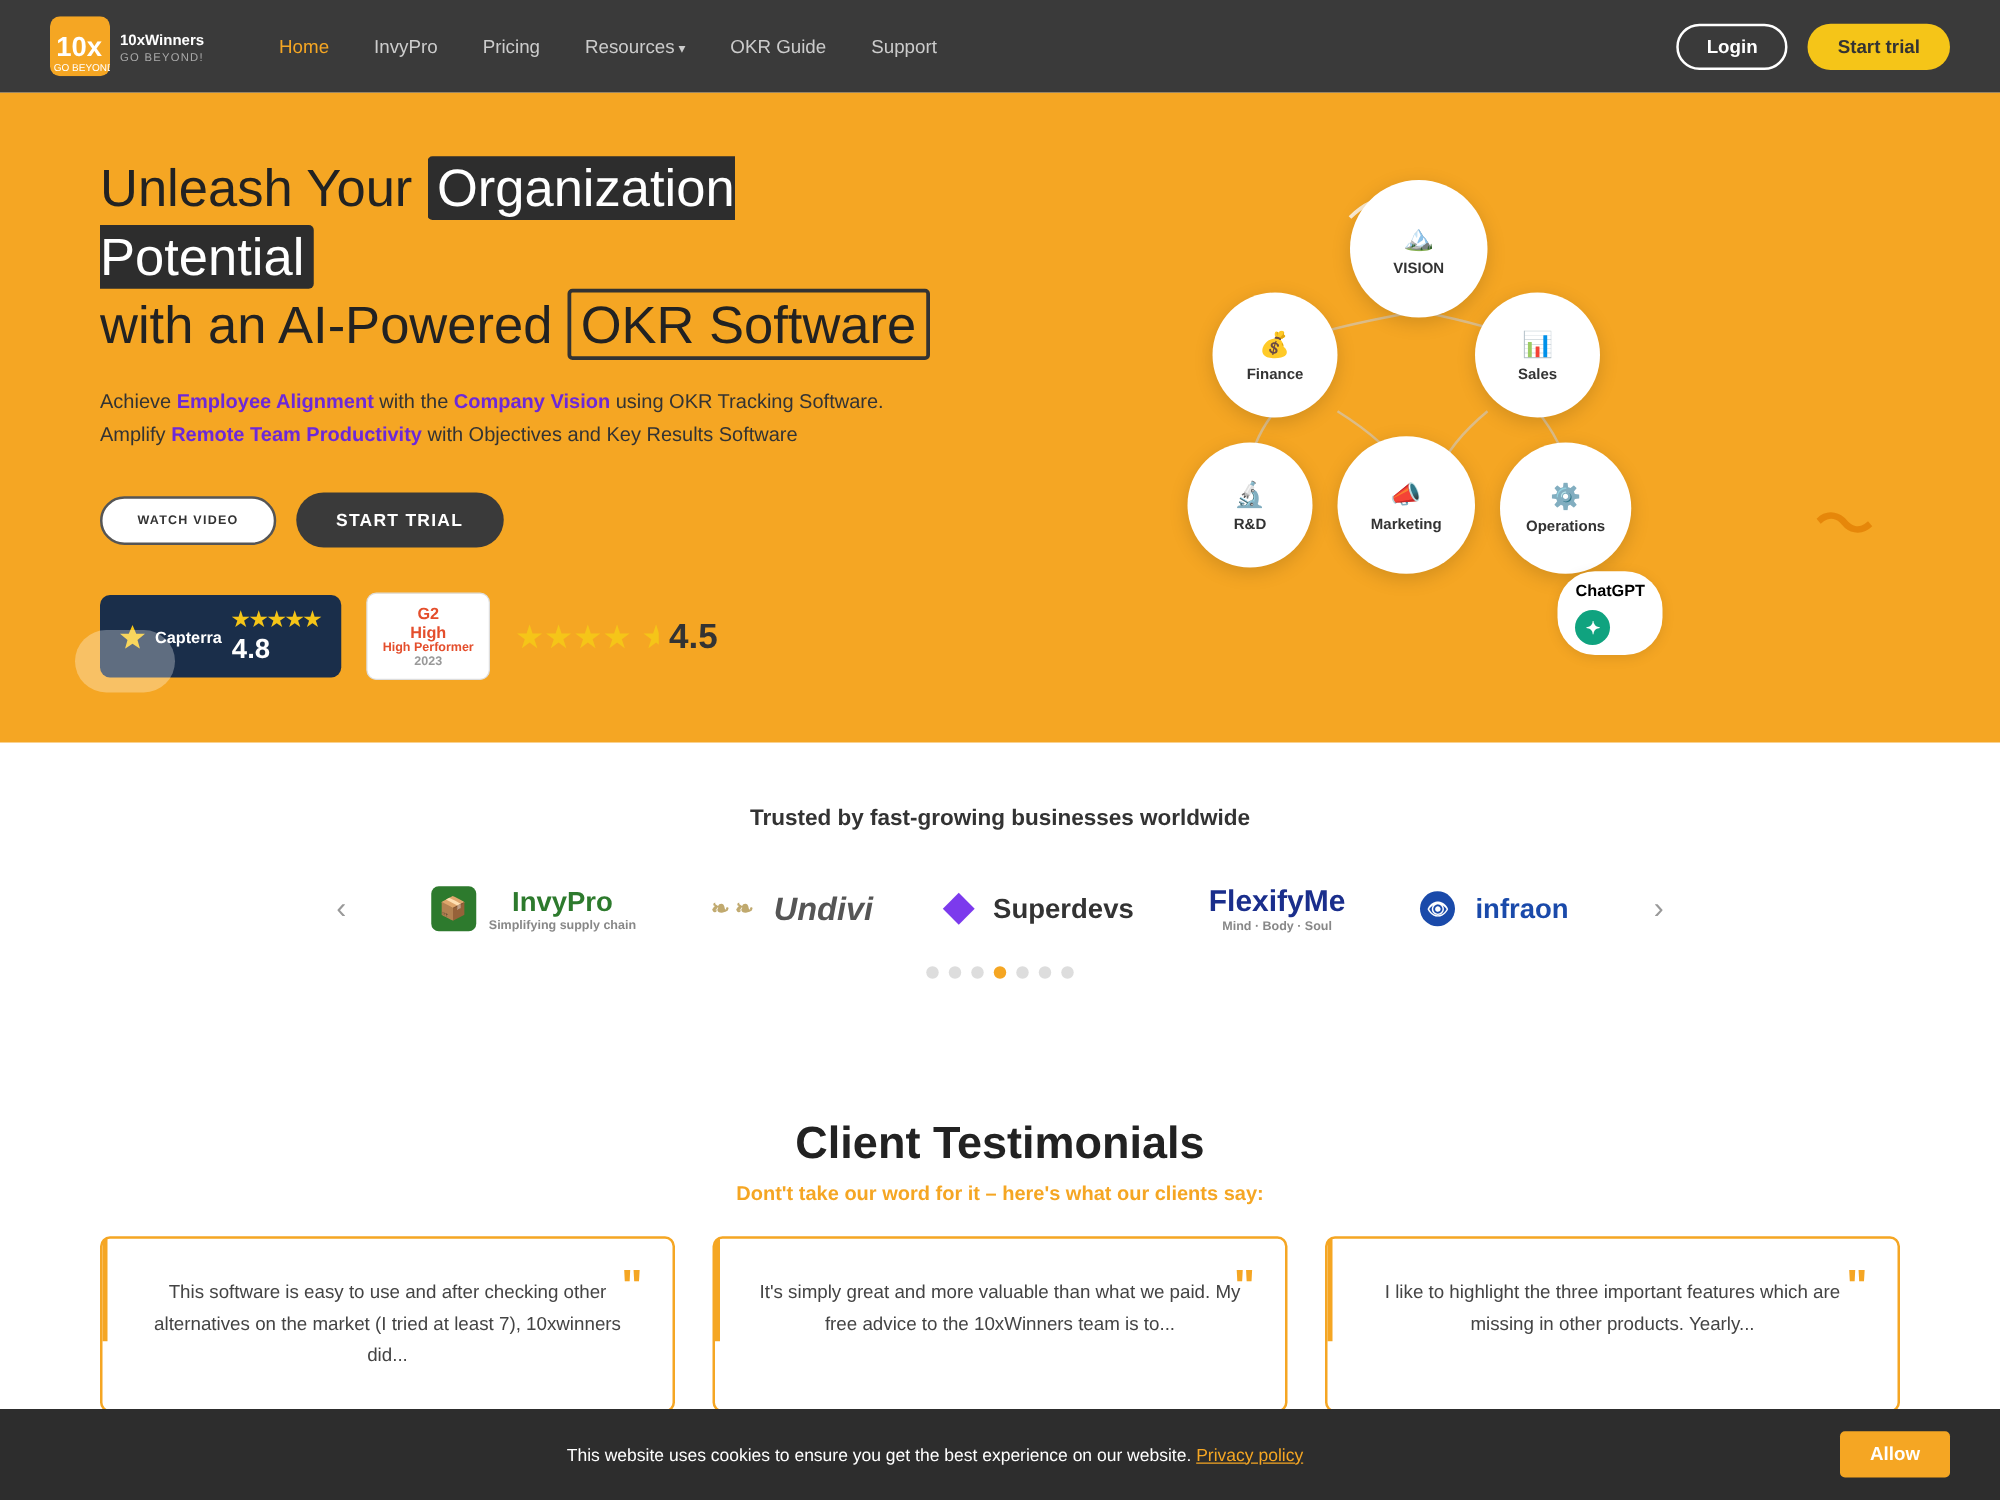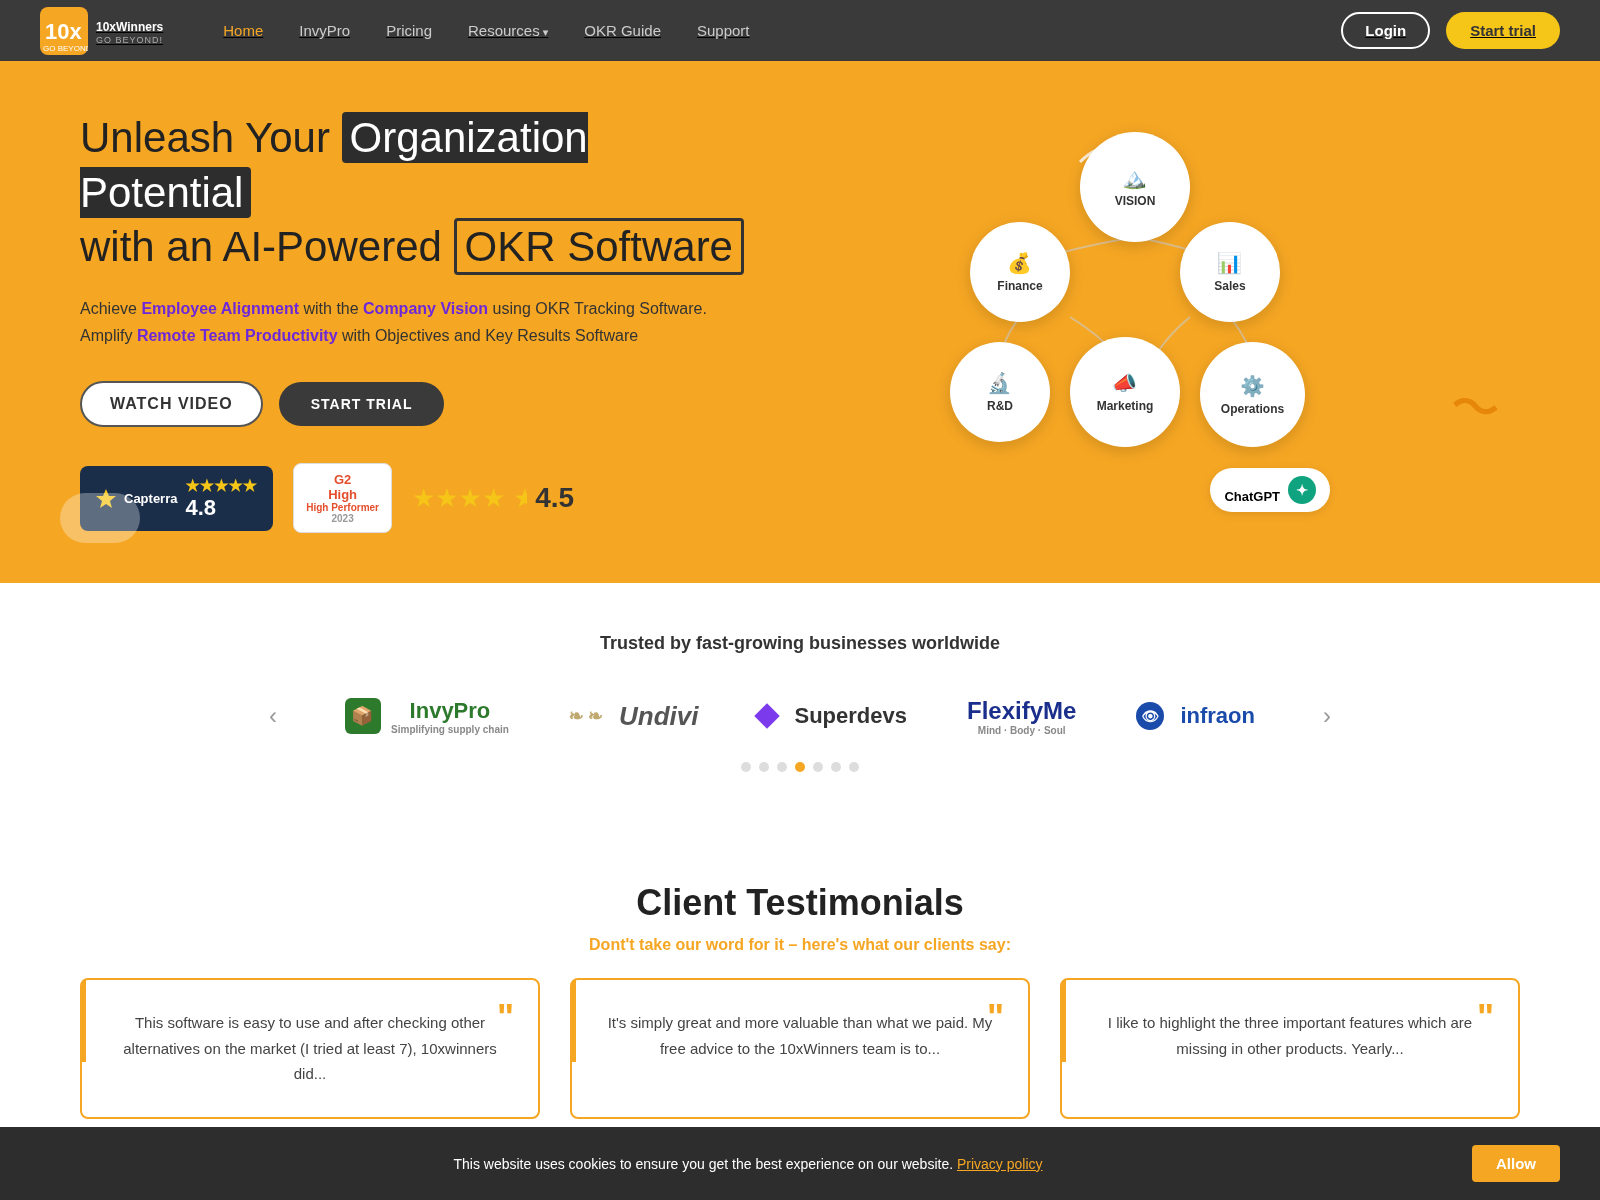--- a/index.html
+++ b/index.html
@@ -4,25 +4,24 @@
   <style>
     * { margin: 0; padding: 0; box-sizing: border-box; }
     body { font-family: 'Segoe UI', Arial, sans-serif; background: #fff; width: 1600px; min-height: 1200px; overflow-x: hidden; }
 
     
     .navbar {
       background: #3a3a3a;
       display: flex;
       align-items: center;
       padding: 0 40px;
-      height: 61px;
+      height: 74px;
       position: sticky;
       top: 0;
       z-index: 100;
-      text-decoration: underline;
     }
     .navbar-logo {
       display: flex;
       align-items: center;
       margin-right: 60px;
     }
     .logo-icon {
       width: 48px;
       height: 48px;
       margin-right: 8px;
@@ -112,21 +111,21 @@
       gap: 16px;
       align-items: center;
     }
     .btn-watch-video {
       background: #fff;
       border: 2px solid #555;
       color: #333;
       padding: 12px 28px;
       border-radius: 25px;
       cursor: pointer;
-      font-size: 16px;
+      font-size: 10px;
       font-weight: 700;
       letter-spacing: 1px;
     }
     .btn-start-trial-hero {
       background: #3a3a3a;
       border: none;
       color: #fff;
       padding: 14px 32px;
       border-radius: 25px;
       cursor: pointer;
@@ -212,25 +211,26 @@
     .circle-marketing { width: 110px; height: 110px; top: 215px; left: 120px; }
     .circle-operations { width: 105px; height: 105px; top: 220px; left: 250px; }
     .chatgpt-badge {
       position: absolute;
       bottom: 10px;
       right: 0px;
       background: #fff;
       border-radius: 30px;
       padding: 8px 14px;
       display: flex;
-      align-items: flex-end;
+      align-items: flex-start;
       gap: 8px;
       font-size: 13px;
       font-weight: 700;
       box-shadow: 0 2px 10px rgba(0,0,0,0.1);
+      flex-direction: column;
     }
     .chatgpt-icon {
       width: 28px;
       height: 28px;
       background: #10a37f;
       border-radius: 50%;
       display: flex;
       align-items: center;
       justify-content: center;
       color: #fff;

